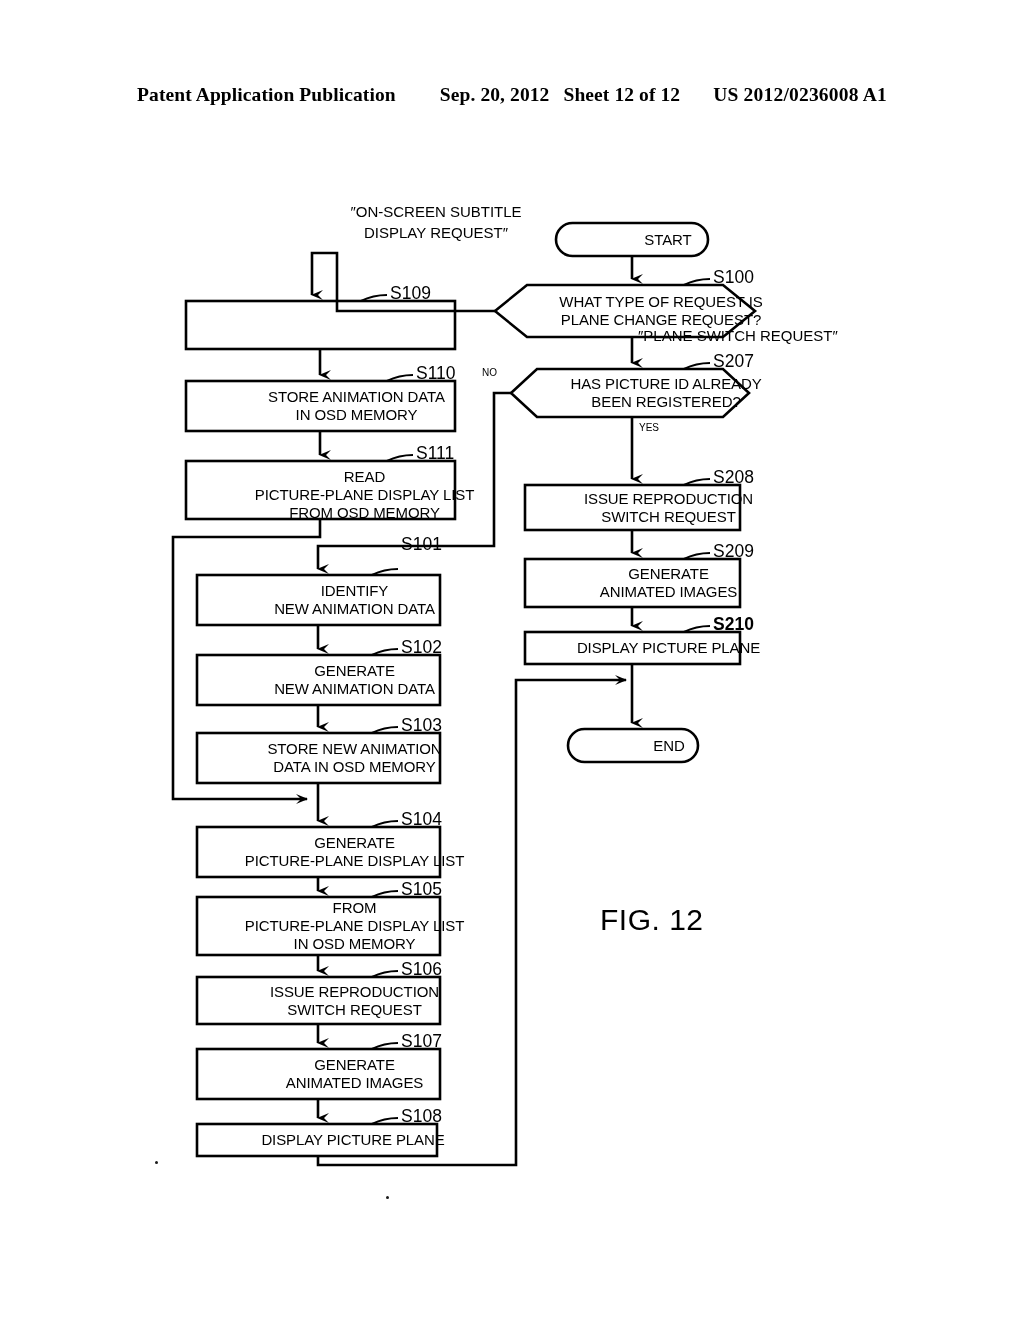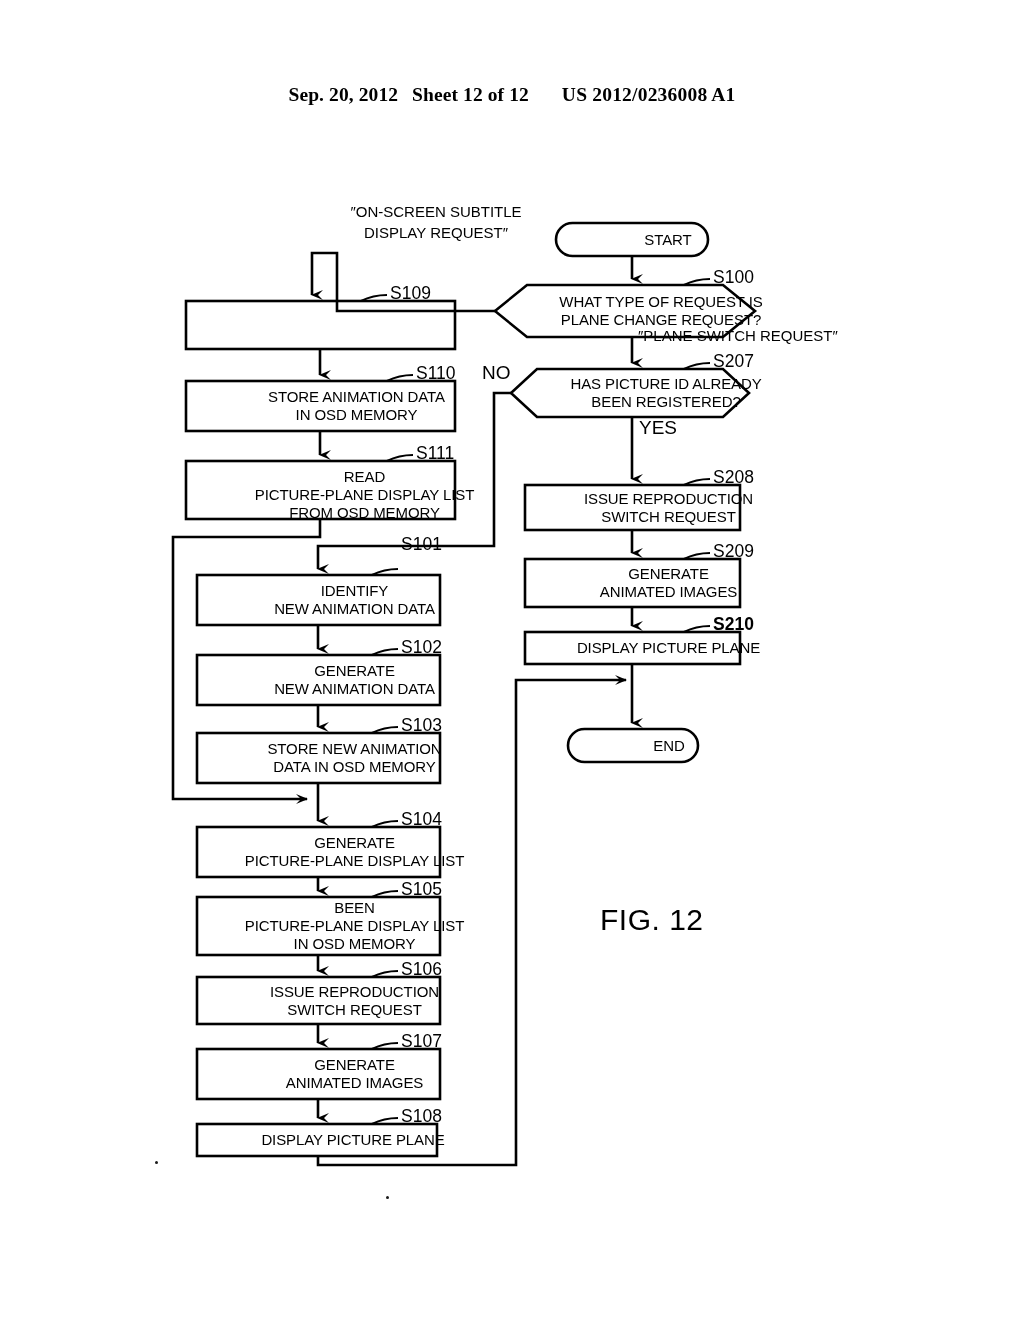--- a/index.html
+++ b/index.html
@@ -78,21 +78,21 @@
     font-family: "Liberation Sans", sans-serif;
     font-size: 17.5px;
     line-height: 20px;
     letter-spacing: 0px;
     white-space: nowrap;
   }
 
   .edge-note {
     position: absolute;
     font-family: "Liberation Sans", sans-serif;
-    font-size: 19px;
+    font-size: 10px;
     line-height: 20px;
     white-space: nowrap;
   }
 
   .callout-text {
     position: absolute;
     font-family: Liberation Sans, sans-serif;
     font-size: 15px;
     line-height: 21px;
     text-align: center;
@@ -114,20 +114,21 @@
     width: 3px;
     height: 3px;
     background: #1a1a1a;
     border-radius: 50%;
   }
 </style>
 </head>
 <body>
 
 <div id="page-header">
+  <span class="hdr-pub">Patent Application Publication</span>
   <span class="hdr-date">Sep. 20, 2012</span>
   <span class="hdr-sheet">Sheet 12 of 12</span>
   <span class="hdr-num">US 2012/0236008 A1</span>
 </div>
 
 <div id="figure-canvas">
 
   <svg viewBox="0 0 1024 1320" xmlns="http://www.w3.org/2000/svg">
     <defs>
       <marker id="arrowDown" markerWidth="14" markerHeight="14" refX="5" refY="11" orient="auto" markerUnits="userSpaceOnUse">
@@ -246,21 +247,21 @@
     <span>STORE NEW ANIMATION</span>
     <span>DATA IN OSD MEMORY</span>
   </div>
 
   <div class="node-label" style="left:197px; top:827px; width:243px; height:50px;">
     <span>GENERATE</span>
     <span>PICTURE-PLANE DISPLAY LIST</span>
   </div>
 
   <div class="node-label" style="left:197px; top:897px; width:243px; height:58px;">
-    <span>BEEN</span>
+    <span>FROM</span>
     <span>PICTURE-PLANE DISPLAY LIST</span>
     <span>IN OSD MEMORY</span>
   </div>
 
   <div class="node-label" style="left:197px; top:977px; width:243px; height:47px;">
     <span>ISSUE REPRODUCTION</span>
     <span>SWITCH REQUEST</span>
   </div>
 
   <div class="node-label" style="left:197px; top:1049px; width:243px; height:50px;">

